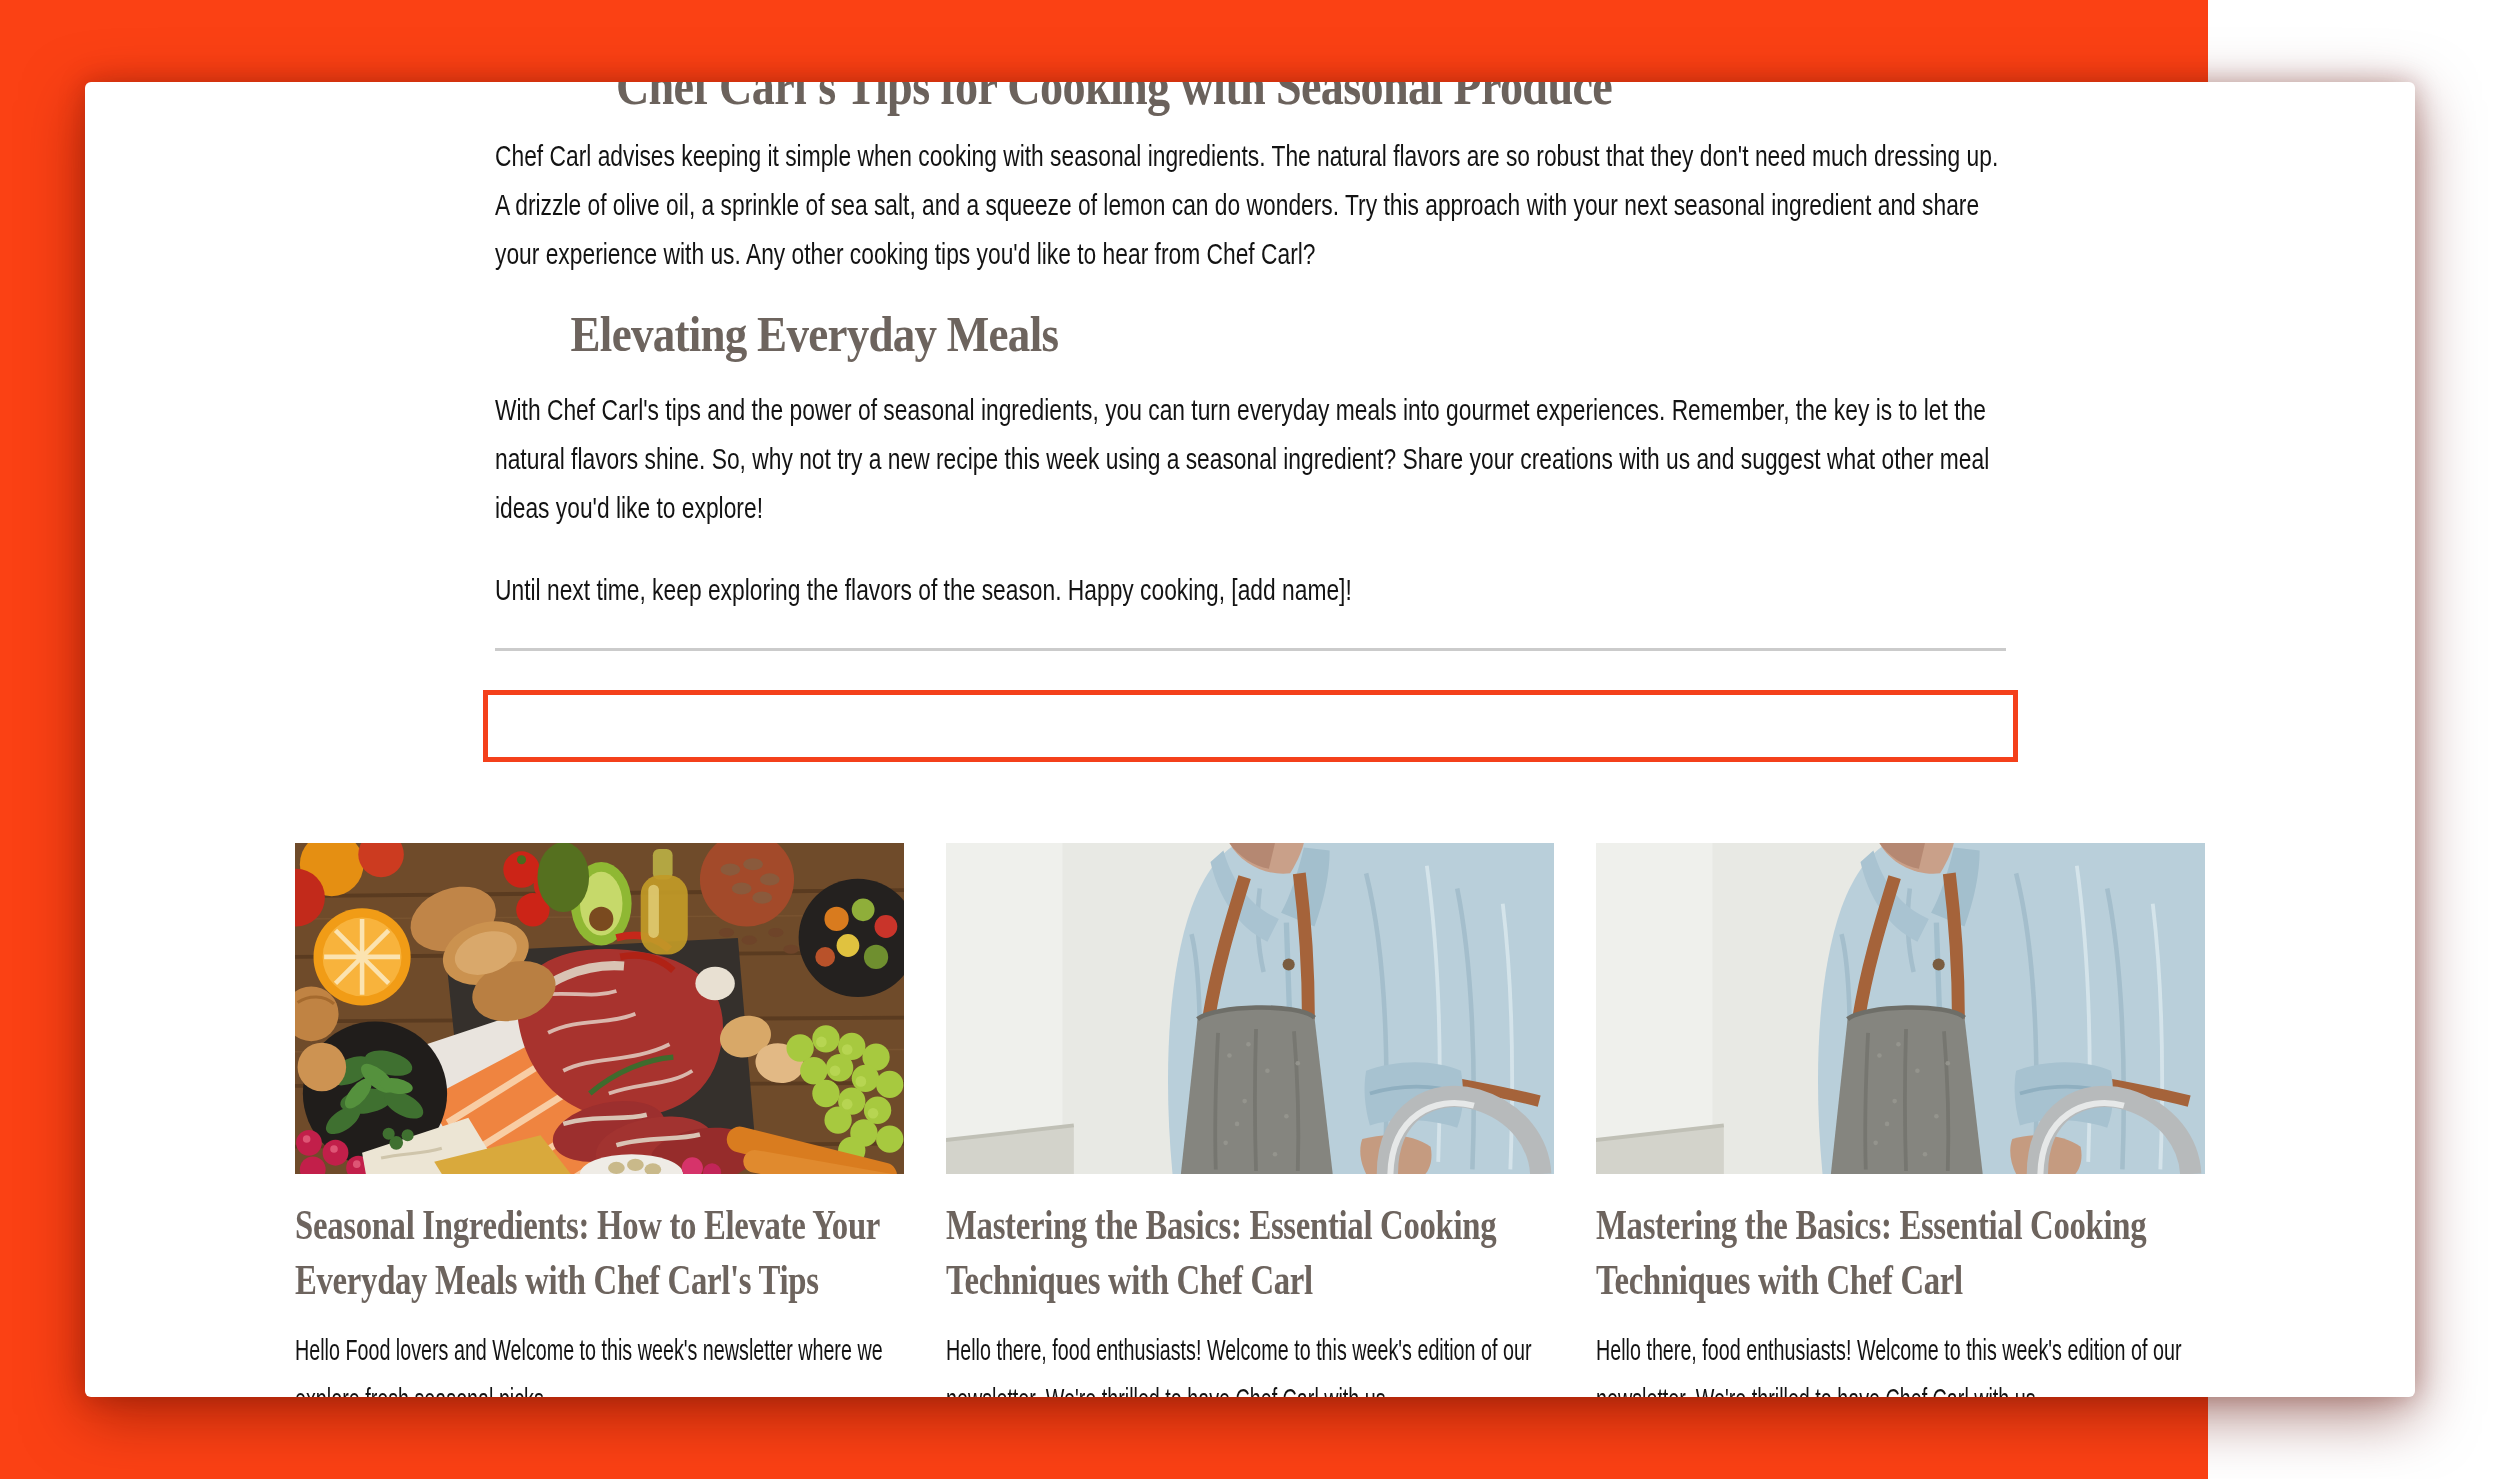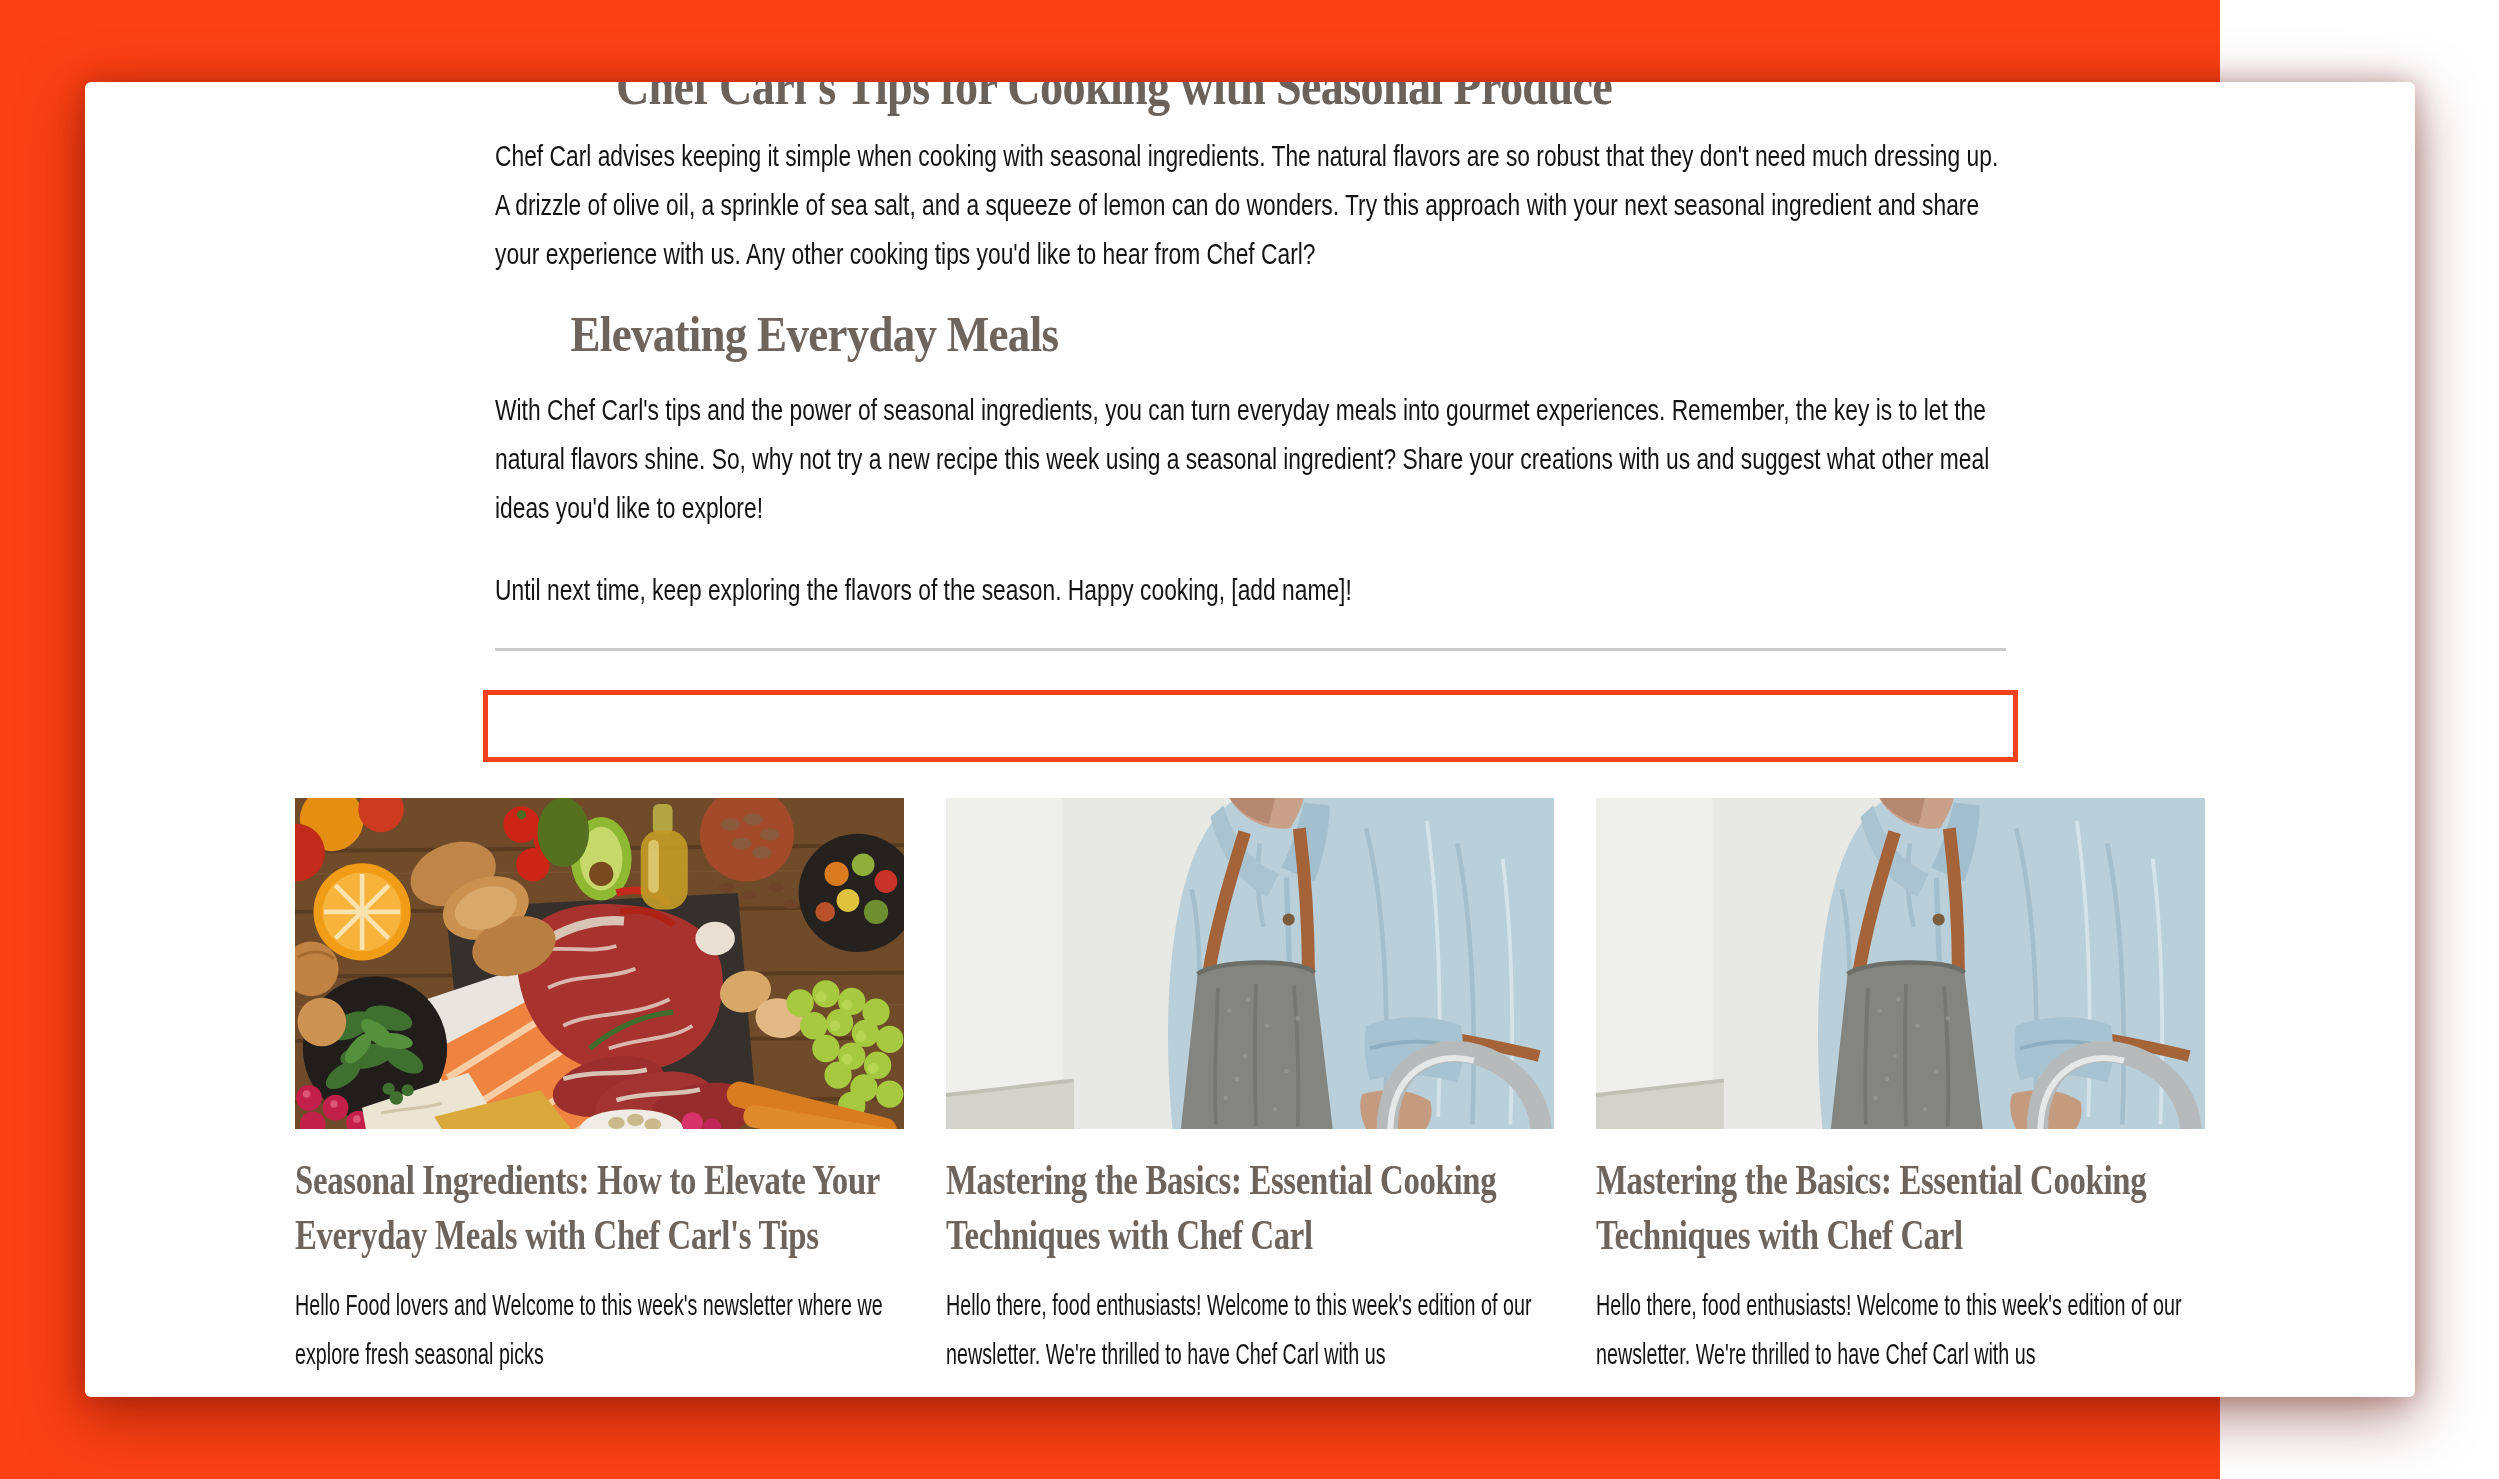--- a/index.html
+++ b/index.html
@@ -3,21 +3,20 @@
 <meta charset="utf-8">
 <style>
   html,body{margin:0;padding:0;}
   body{
     width:2500px;height:1479px;overflow:hidden;
     font-family:"Liberation Sans",sans-serif;
   }
   .stage{
     position:relative;width:2208px;height:1479px;
     background:radial-gradient(130% 130% at 50% 42%, #fb4114 60%, #e63409 100%);
-    padding-left:12px;
   }
   .doc-card{
     position:absolute;left:85px;top:82px;width:2330px;height:1315px;
     background:#ffffff;border-radius:6px;overflow:hidden;
     box-shadow:0 18px 61px rgba(96,12,0,.5), 0 0 26px rgba(96,12,0,.28);
   }
   .content-col{width:1511px;margin:0 auto;}
   .cond{transform-origin:0 0;display:block;}
 
   h1.headline{
@@ -36,21 +35,21 @@
   }
   p.signoff{margin:33px 0 0 0;}
   hr.block-divider{
     border:none;border-top:3px solid #cbcbcb;height:0;margin:34px 0 0 0;width:100%;
   }
   .empty-block{
     box-sizing:border-box;height:72px;margin:39px -12px 0 -12px;
     border:5.3px solid #f4401b;background:#ffffff;
   }
   .articles-row{
-    width:1910px;margin:36px auto 0 auto;display:grid;
+    width:1910px;margin:81px auto 0 auto;display:grid;
     grid-template-columns:repeat(3,1fr);column-gap:42px;
   }
   .article-card{min-width:0;}
   .article-image{width:100%;height:331px;display:block;background:#ddd;}
   h3.article-title{
     font-family:"Liberation Serif",serif;font-weight:bold;color:#6d645e;
     font-size:42px;line-height:55px;margin:24px 0 0 0;letter-spacing:-0.4px;
     width:781px;transform:scaleX(0.78);transform-origin:0 0;
   }
   p.article-excerpt{

